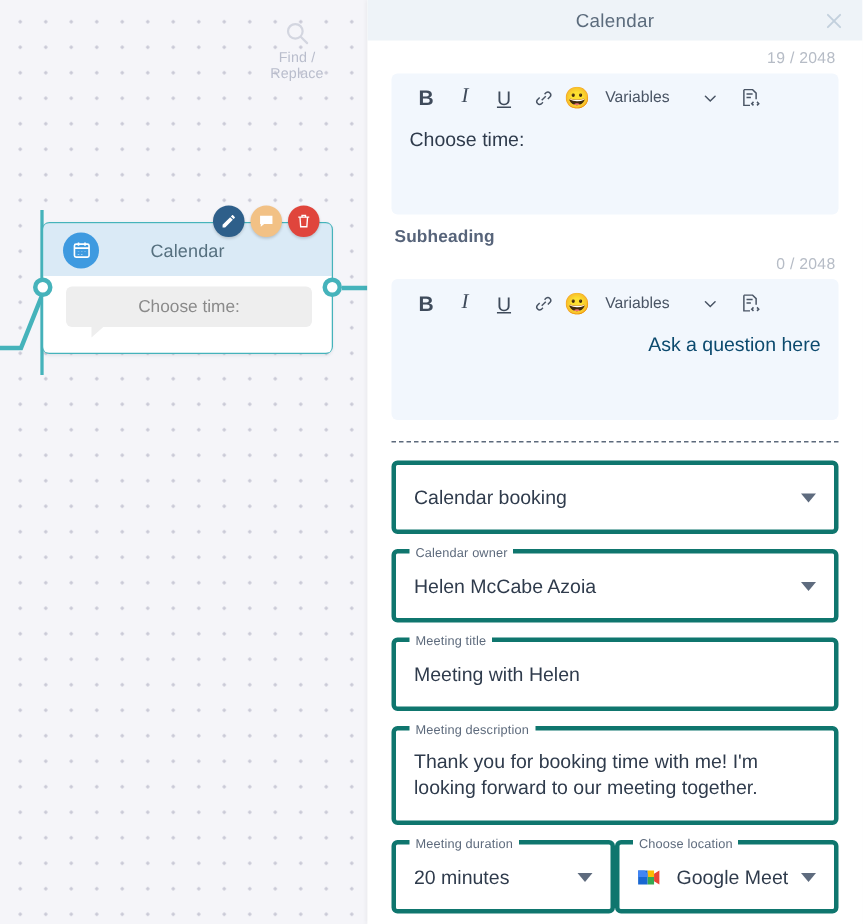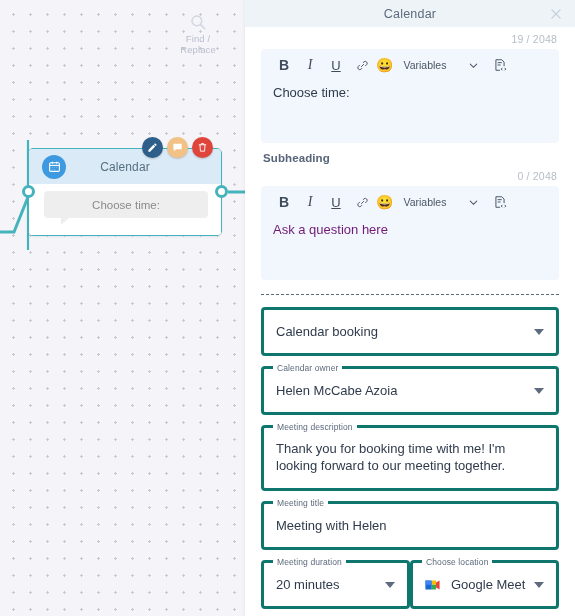--- a/index.html
+++ b/index.html
@@ -249,21 +249,21 @@
     gap: 22px;
   }
   .tb-code { margin-left: 14px; display:flex; align-items:center; }
 
   .editor-body {
     min-height: 44px;
     padding: 4px 12px 14px 12px;
     font-size: 13px;
     color: #2f3b4c;
   }
-  .editor-body.placeholder { color: #701a75; }
+  .editor-body.placeholder { color: #0c4a6e; text-align: right; }
 
   .subheading {
     font-size: 11.5px;
     color: #57647a;
     font-weight: bold;
     padding: 9px 2px 0 2px;
     letter-spacing: .1px;
   }
 
   .divider {
@@ -485,28 +485,28 @@
         <div class="field-value">Calendar booking</div>
         <span class="caret"></span>
       </div>
 
       <div class="field with-caret">
         <span class="field-label">Calendar owner</span>
         <div class="field-value">Helen McCabe Azoia</div>
         <span class="caret"></span>
       </div>
 
+      <div class="field">
+        <span class="field-label">Meeting title</span>
+        <div class="field-value">Meeting with Helen</div>
+      </div>
+
       <div class="field textarea">
         <span class="field-label">Meeting description</span>
         <div class="field-value">Thank you for booking time with me! I'm looking forward to our meeting together.</div>
-      </div>
-
-      <div class="field">
-        <span class="field-label">Meeting title</span>
-        <div class="field-value">Meeting with Helen</div>
       </div>
 
       <div class="row-2">
         <div class="field with-caret">
           <span class="field-label">Meeting duration</span>
           <div class="field-value">20 minutes</div>
           <span class="caret"></span>
         </div>
         <div class="field with-caret with-icon">
           <span class="field-label">Choose location</span>

